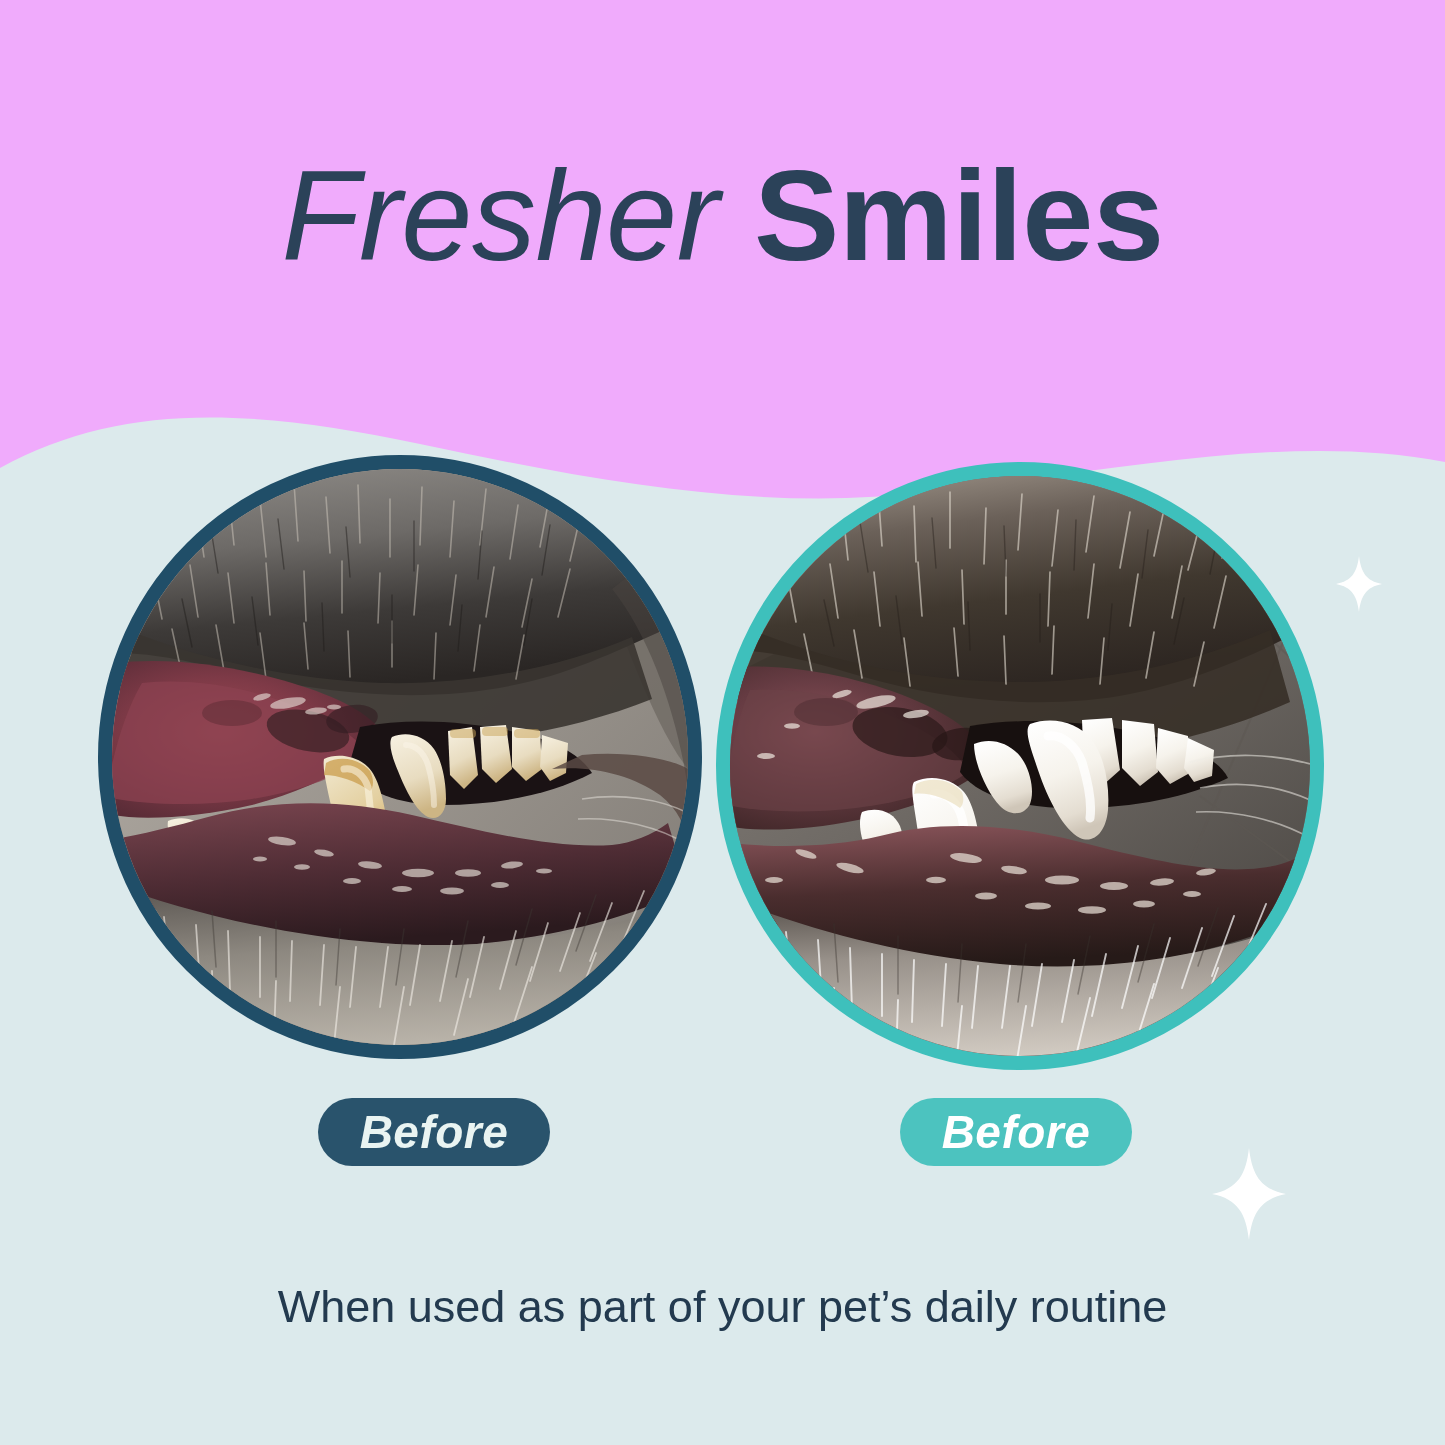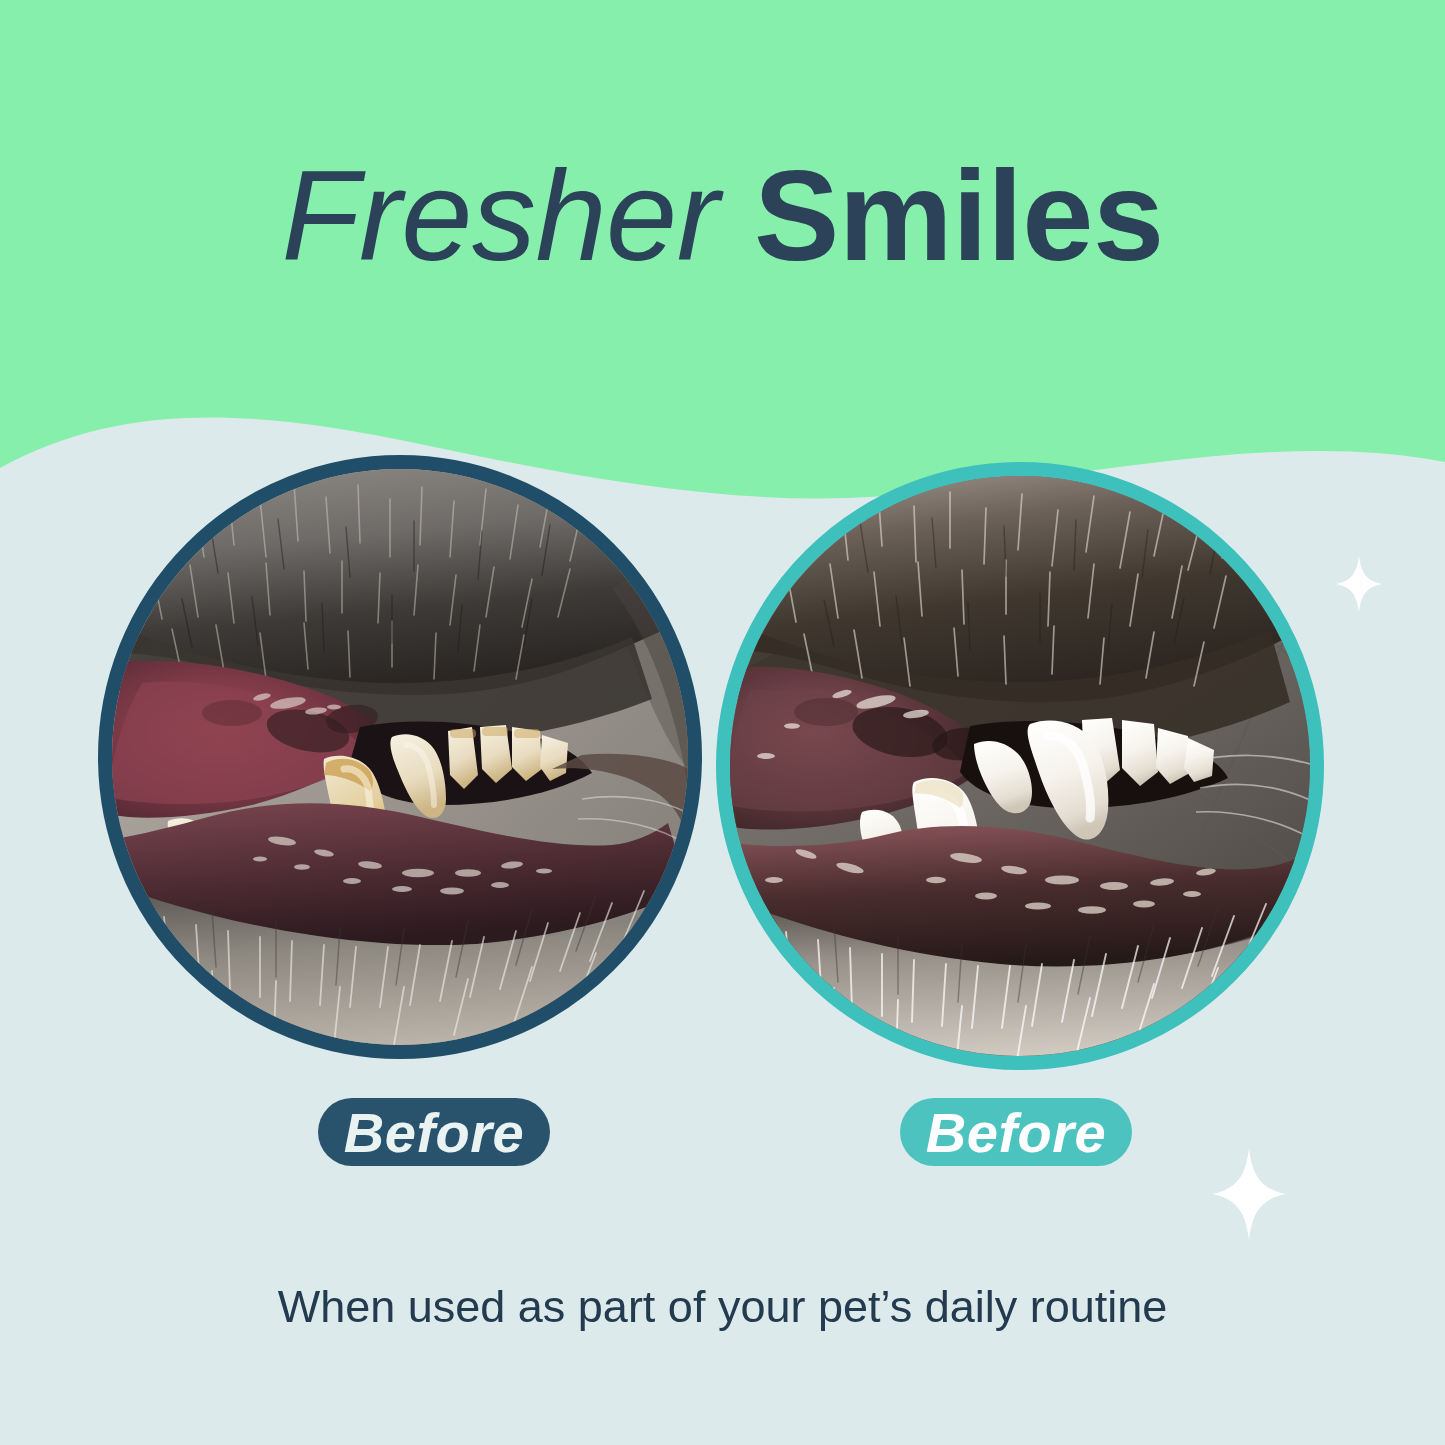--- a/index.html
+++ b/index.html
@@ -9,21 +9,21 @@
     background: #ffffff;
   }
   body {
     font-family: "Liberation Sans", sans-serif;
   }
 
   #poster {
     position: relative;
     width: 1445px;
     height: 1445px;
-    background: #86efac;
+    background: #f0abfc;
     overflow: hidden;
   }
 
   
   .wave-band {
     position: absolute;
     left: 0;
     top: 0;
     width: 1445px;
     height: 1445px;
@@ -86,21 +86,21 @@
   
   .badge {
     position: absolute;
     height: 68px;
     border-radius: 34px;
     display: flex;
     align-items: center;
     justify-content: center;
     font-style: italic;
     font-weight: 700;
-    font-size: 56px;
+    font-size: 46px;
     letter-spacing: 0.5px;
     color: #e9f4f2;
     box-sizing: border-box;
     padding: 0 34px;
   }
   .badge-before {
     left: 318px;
     top: 1098px;
     width: 232px;
     background: #29536c;

